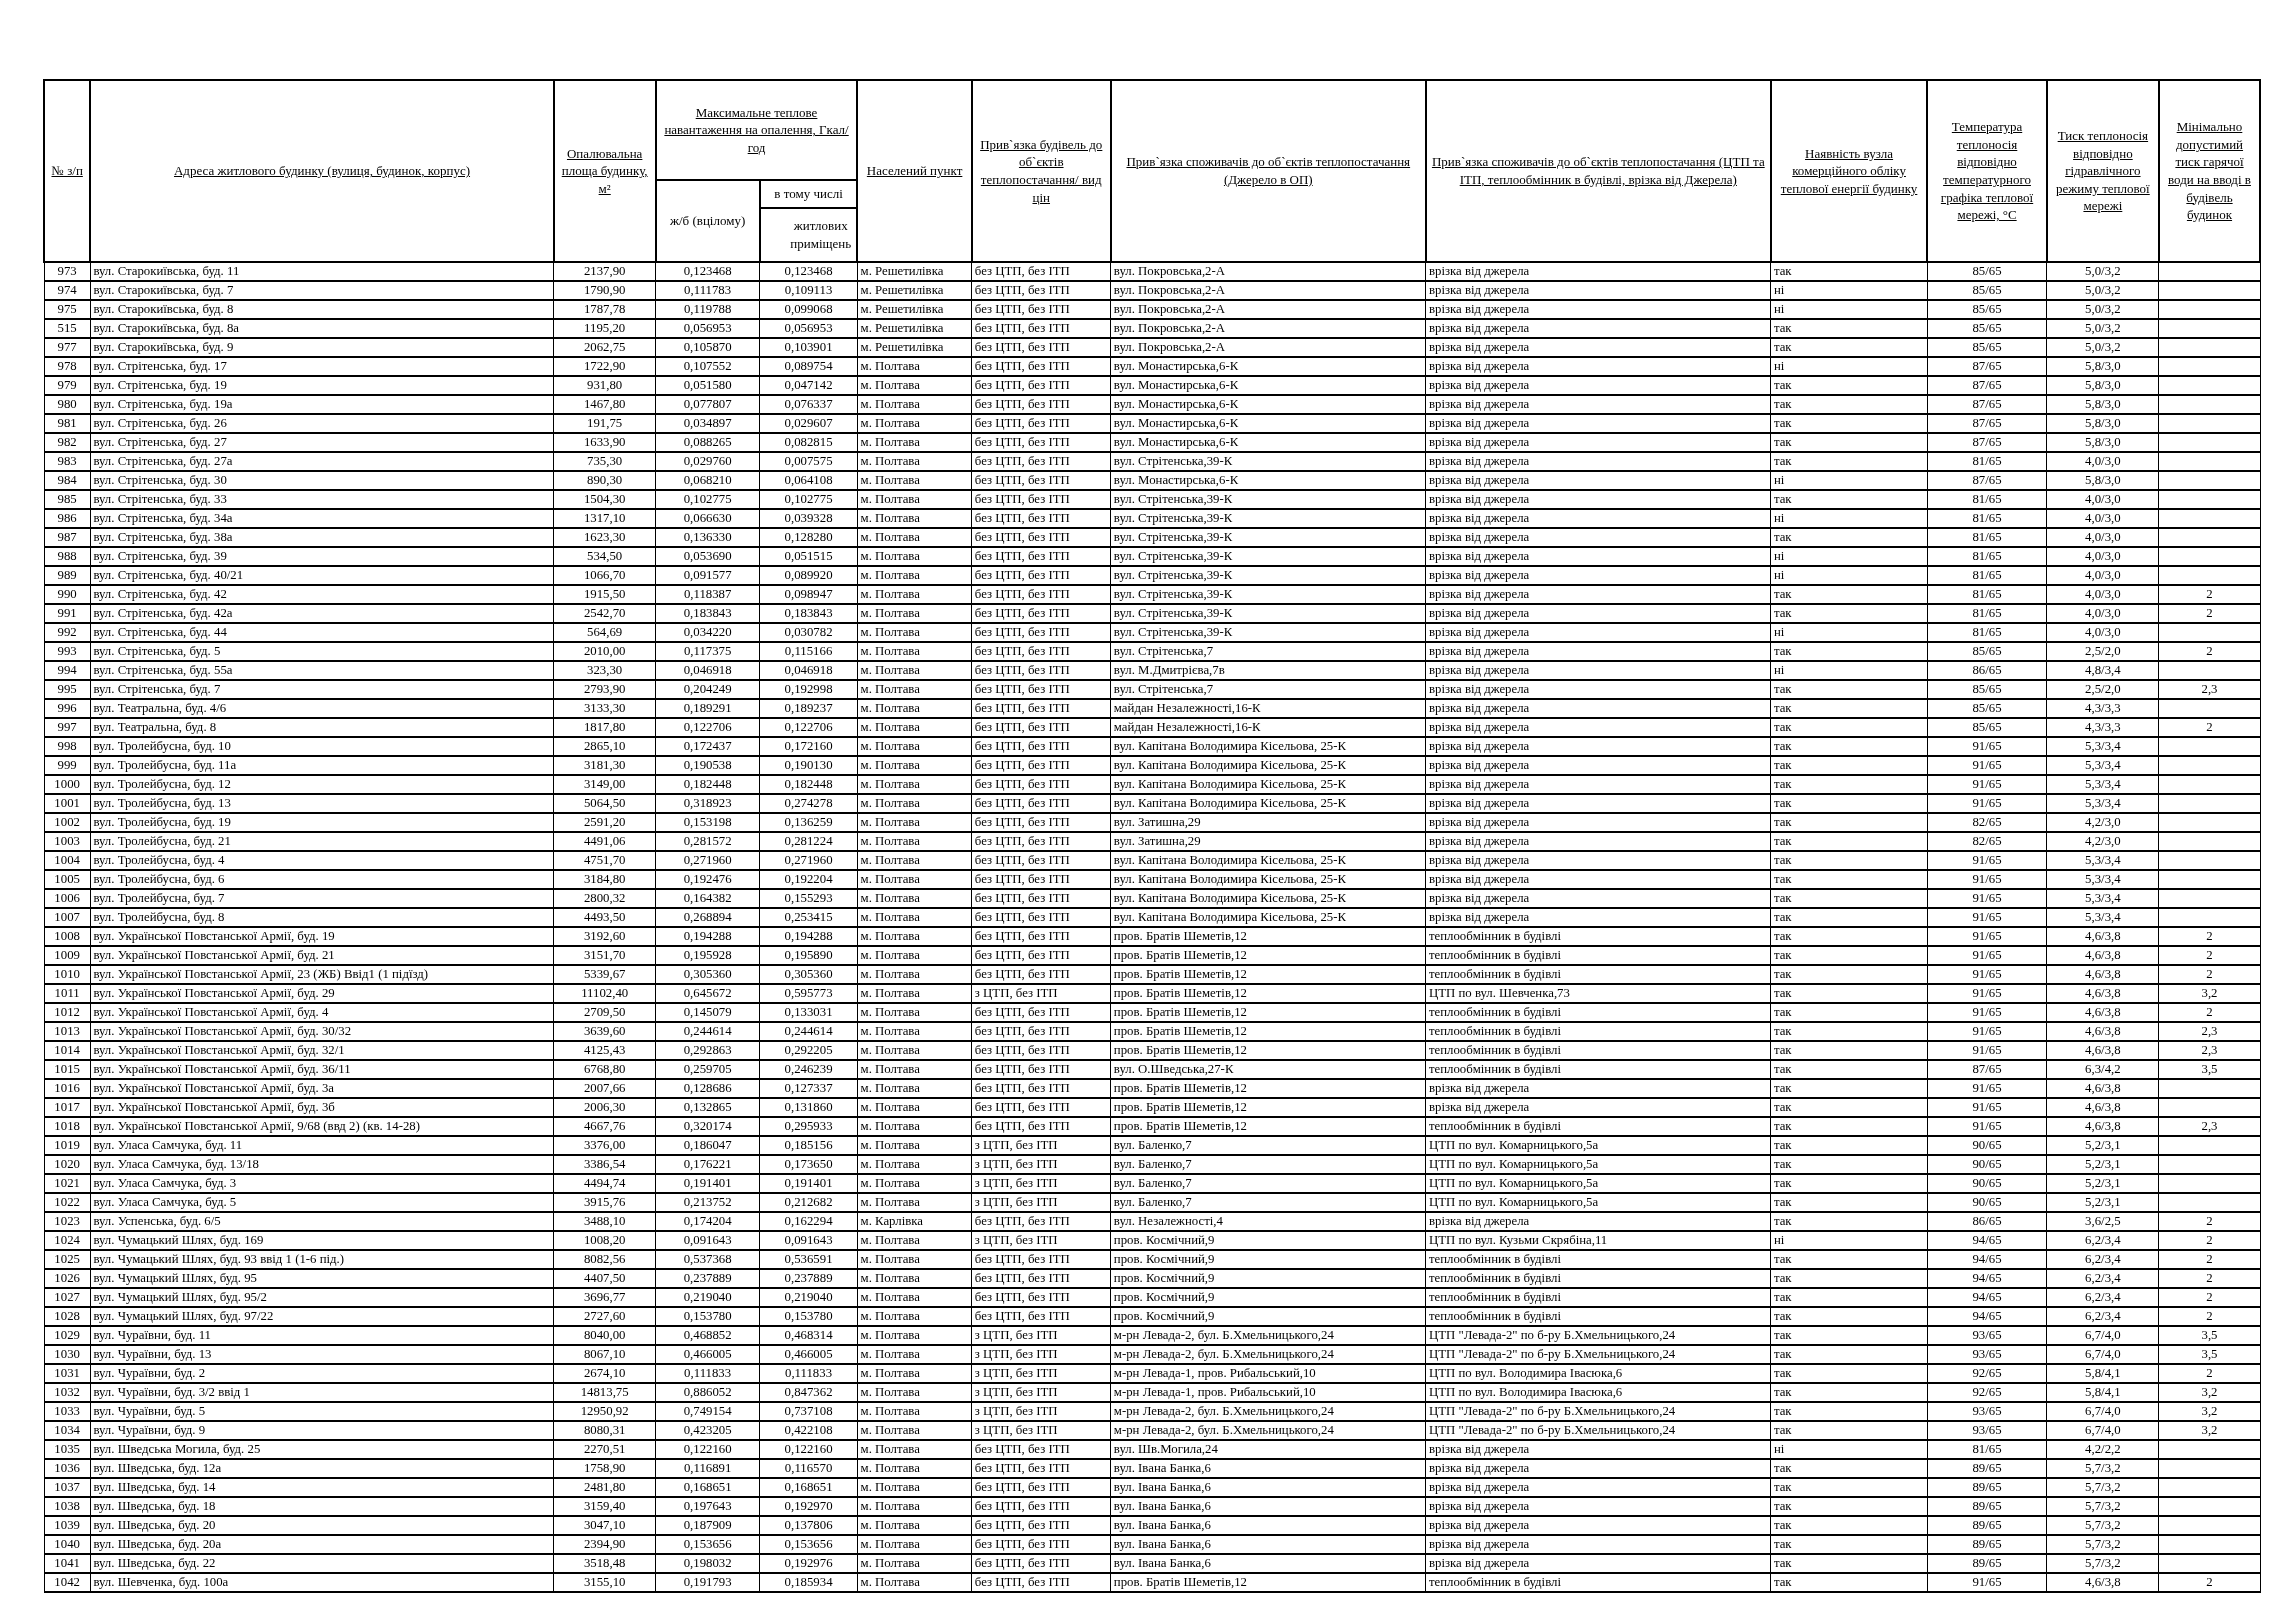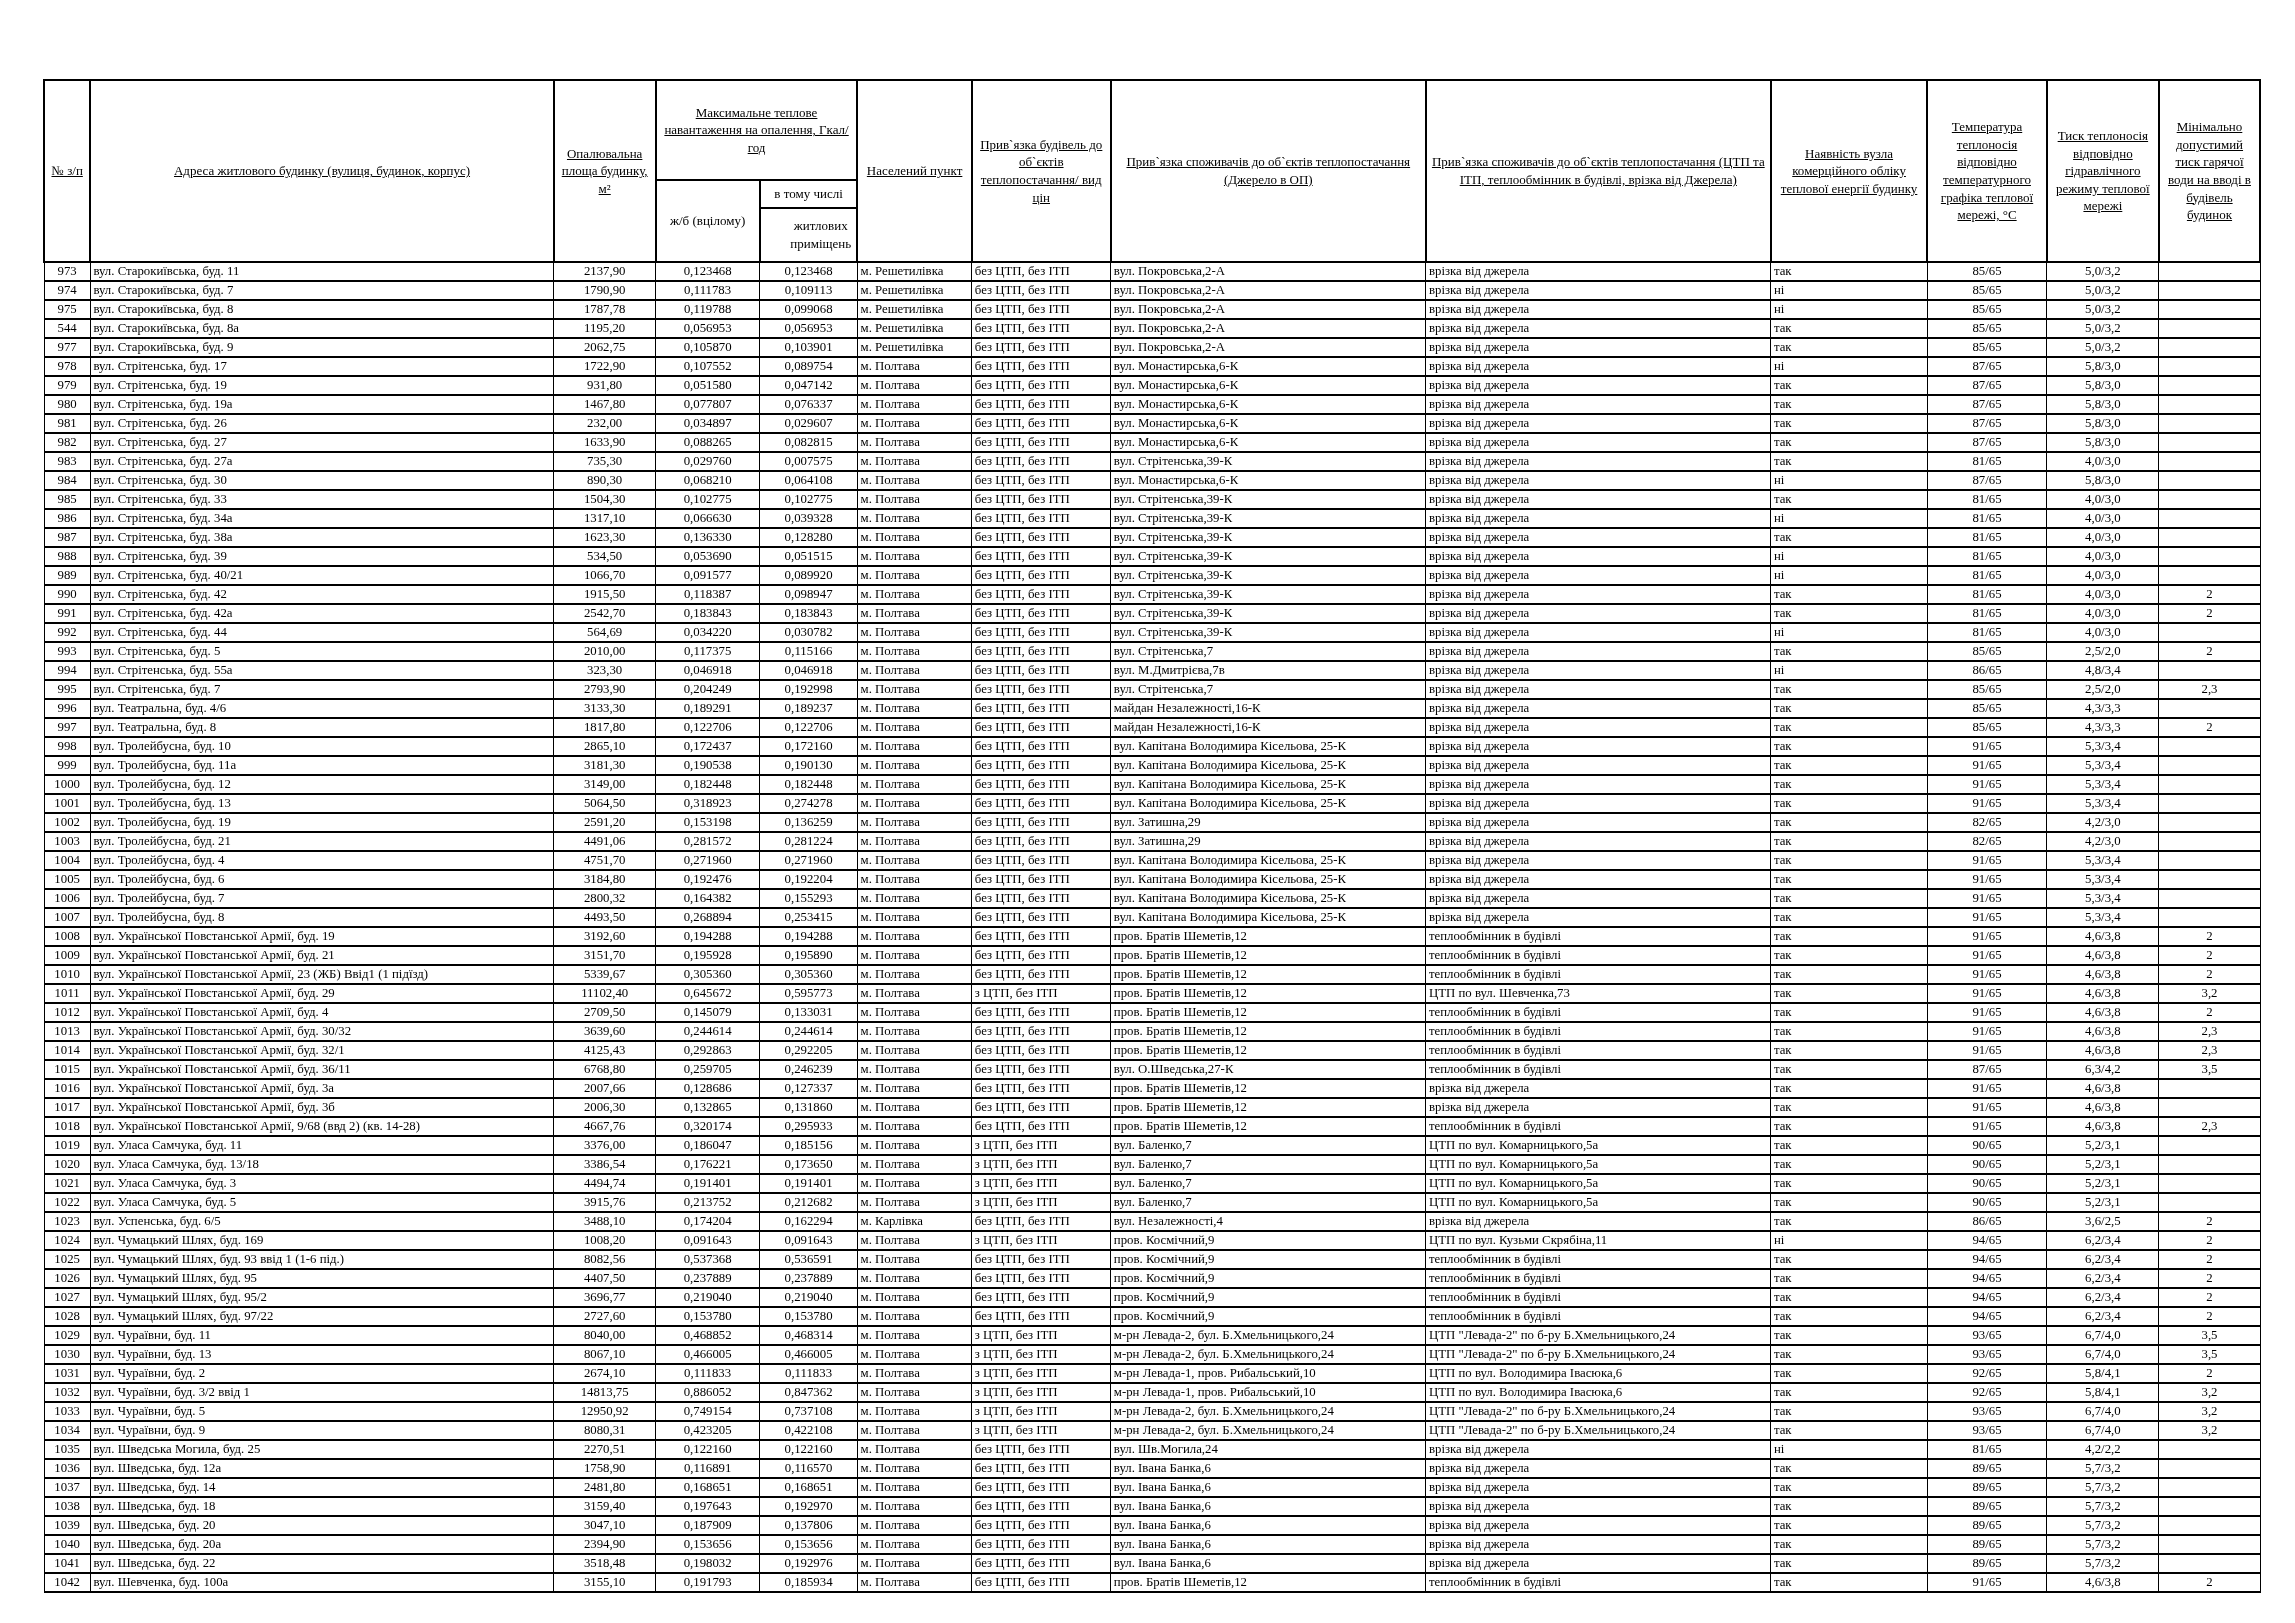--- a/index.html
+++ b/index.html
@@ -103,21 +103,21 @@
           <td class="l">м. Решетилівка</td>
           <td class="l">без ЦТП, без ІТП</td>
           <td class="l">вул. Покровська,2-А</td>
           <td class="l">врізка від джерела</td>
           <td class="l">ні</td>
           <td class="num">85/65</td>
           <td class="num">5,0/3,2</td>
           <td class="num"></td>
         </tr>
         <tr>
-          <td class="c">544</td>
+          <td class="c">515</td>
           <td class="l">вул. Старокиївська, буд. 8а</td>
           <td class="num area">1195,20</td>
           <td class="num">0,056953</td>
           <td class="num">0,056953</td>
           <td class="l">м. Решетилівка</td>
           <td class="l">без ЦТП, без ІТП</td>
           <td class="l">вул. Покровська,2-А</td>
           <td class="l">врізка від джерела</td>
           <td class="l">так</td>
           <td class="num">85/65</td>
@@ -180,21 +180,21 @@
           <td class="l">вул. Монастирська,6-К</td>
           <td class="l">врізка від джерела</td>
           <td class="l">так</td>
           <td class="num">87/65</td>
           <td class="num">5,8/3,0</td>
           <td class="num"></td>
         </tr>
         <tr>
           <td class="c">981</td>
           <td class="l">вул. Стрітенська, буд. 26</td>
-          <td class="num area">232,00</td>
+          <td class="num area">191,75</td>
           <td class="num">0,034897</td>
           <td class="num">0,029607</td>
           <td class="l">м. Полтава</td>
           <td class="l">без ЦТП, без ІТП</td>
           <td class="l">вул. Монастирська,6-К</td>
           <td class="l">врізка від джерела</td>
           <td class="l">так</td>
           <td class="num">87/65</td>
           <td class="num">5,8/3,0</td>
           <td class="num"></td>

